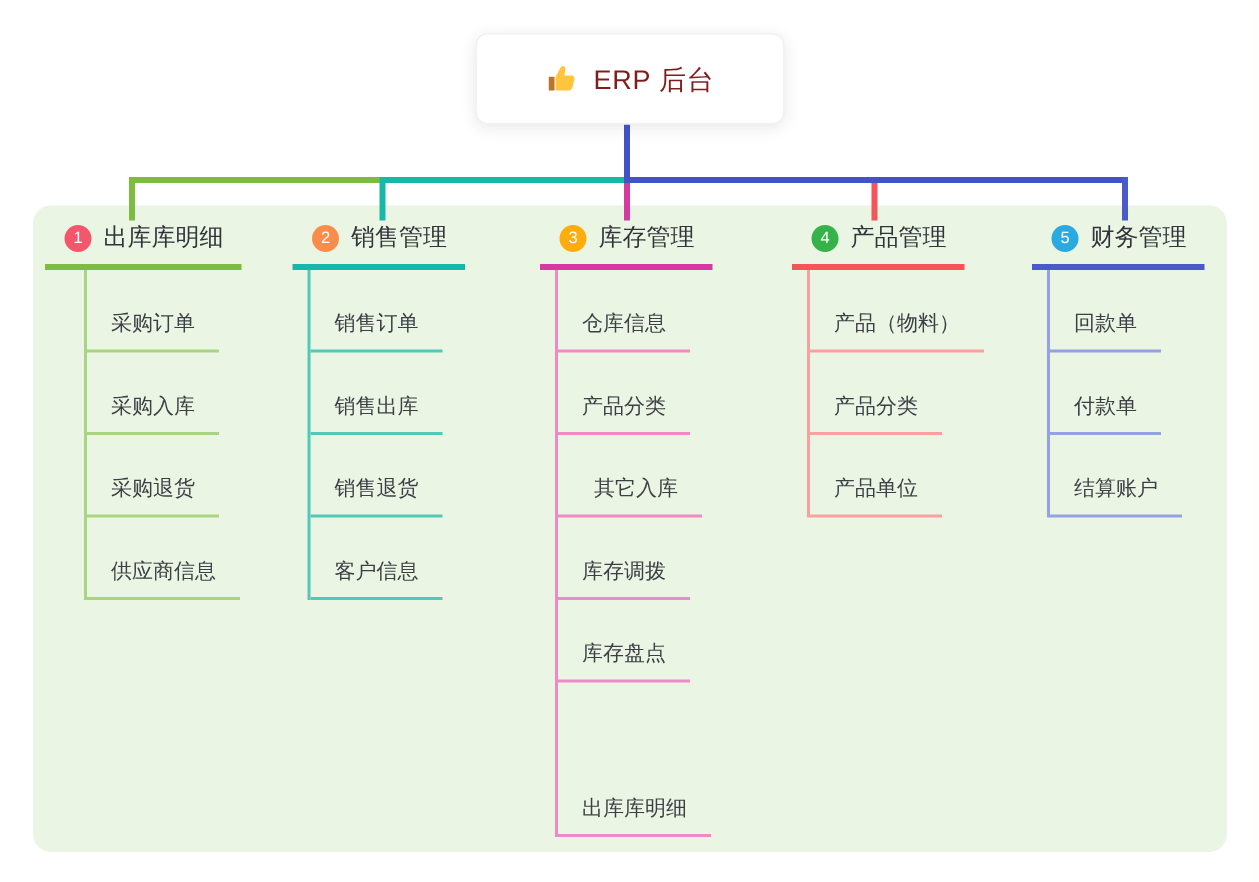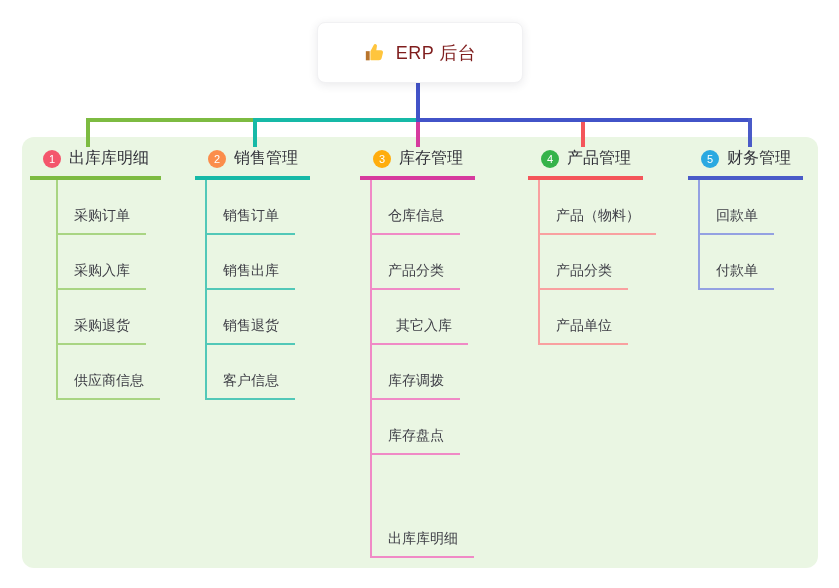--- a/index.html
+++ b/index.html
@@ -131,16 +131,17 @@
         </div>
   </div>
       <div class="branch" style="left: 688px;">
     <div class="branch-header" style="border-bottom-color: rgb(74, 91, 200);">
       <span class="badge" style="background: rgb(43, 169, 225);">5</span>
       <span class="branch-label">财务管理</span>
     </div>
     <div class="branch-items" style="border-left-color: rgb(148, 161, 226); text-align: center;">
           <div class="branch-item" style="border-bottom-color: rgb(148, 161, 226);">回款单</div>
           <div class="branch-item" style="border-bottom-color: rgb(148, 161, 226);">付款单</div>
+          <div class="branch-item" style="border-bottom-color: rgb(148, 161, 226);">结算账户</div>
         </div>
   </div>
     </div>
 </div>
 
 </body></html>

